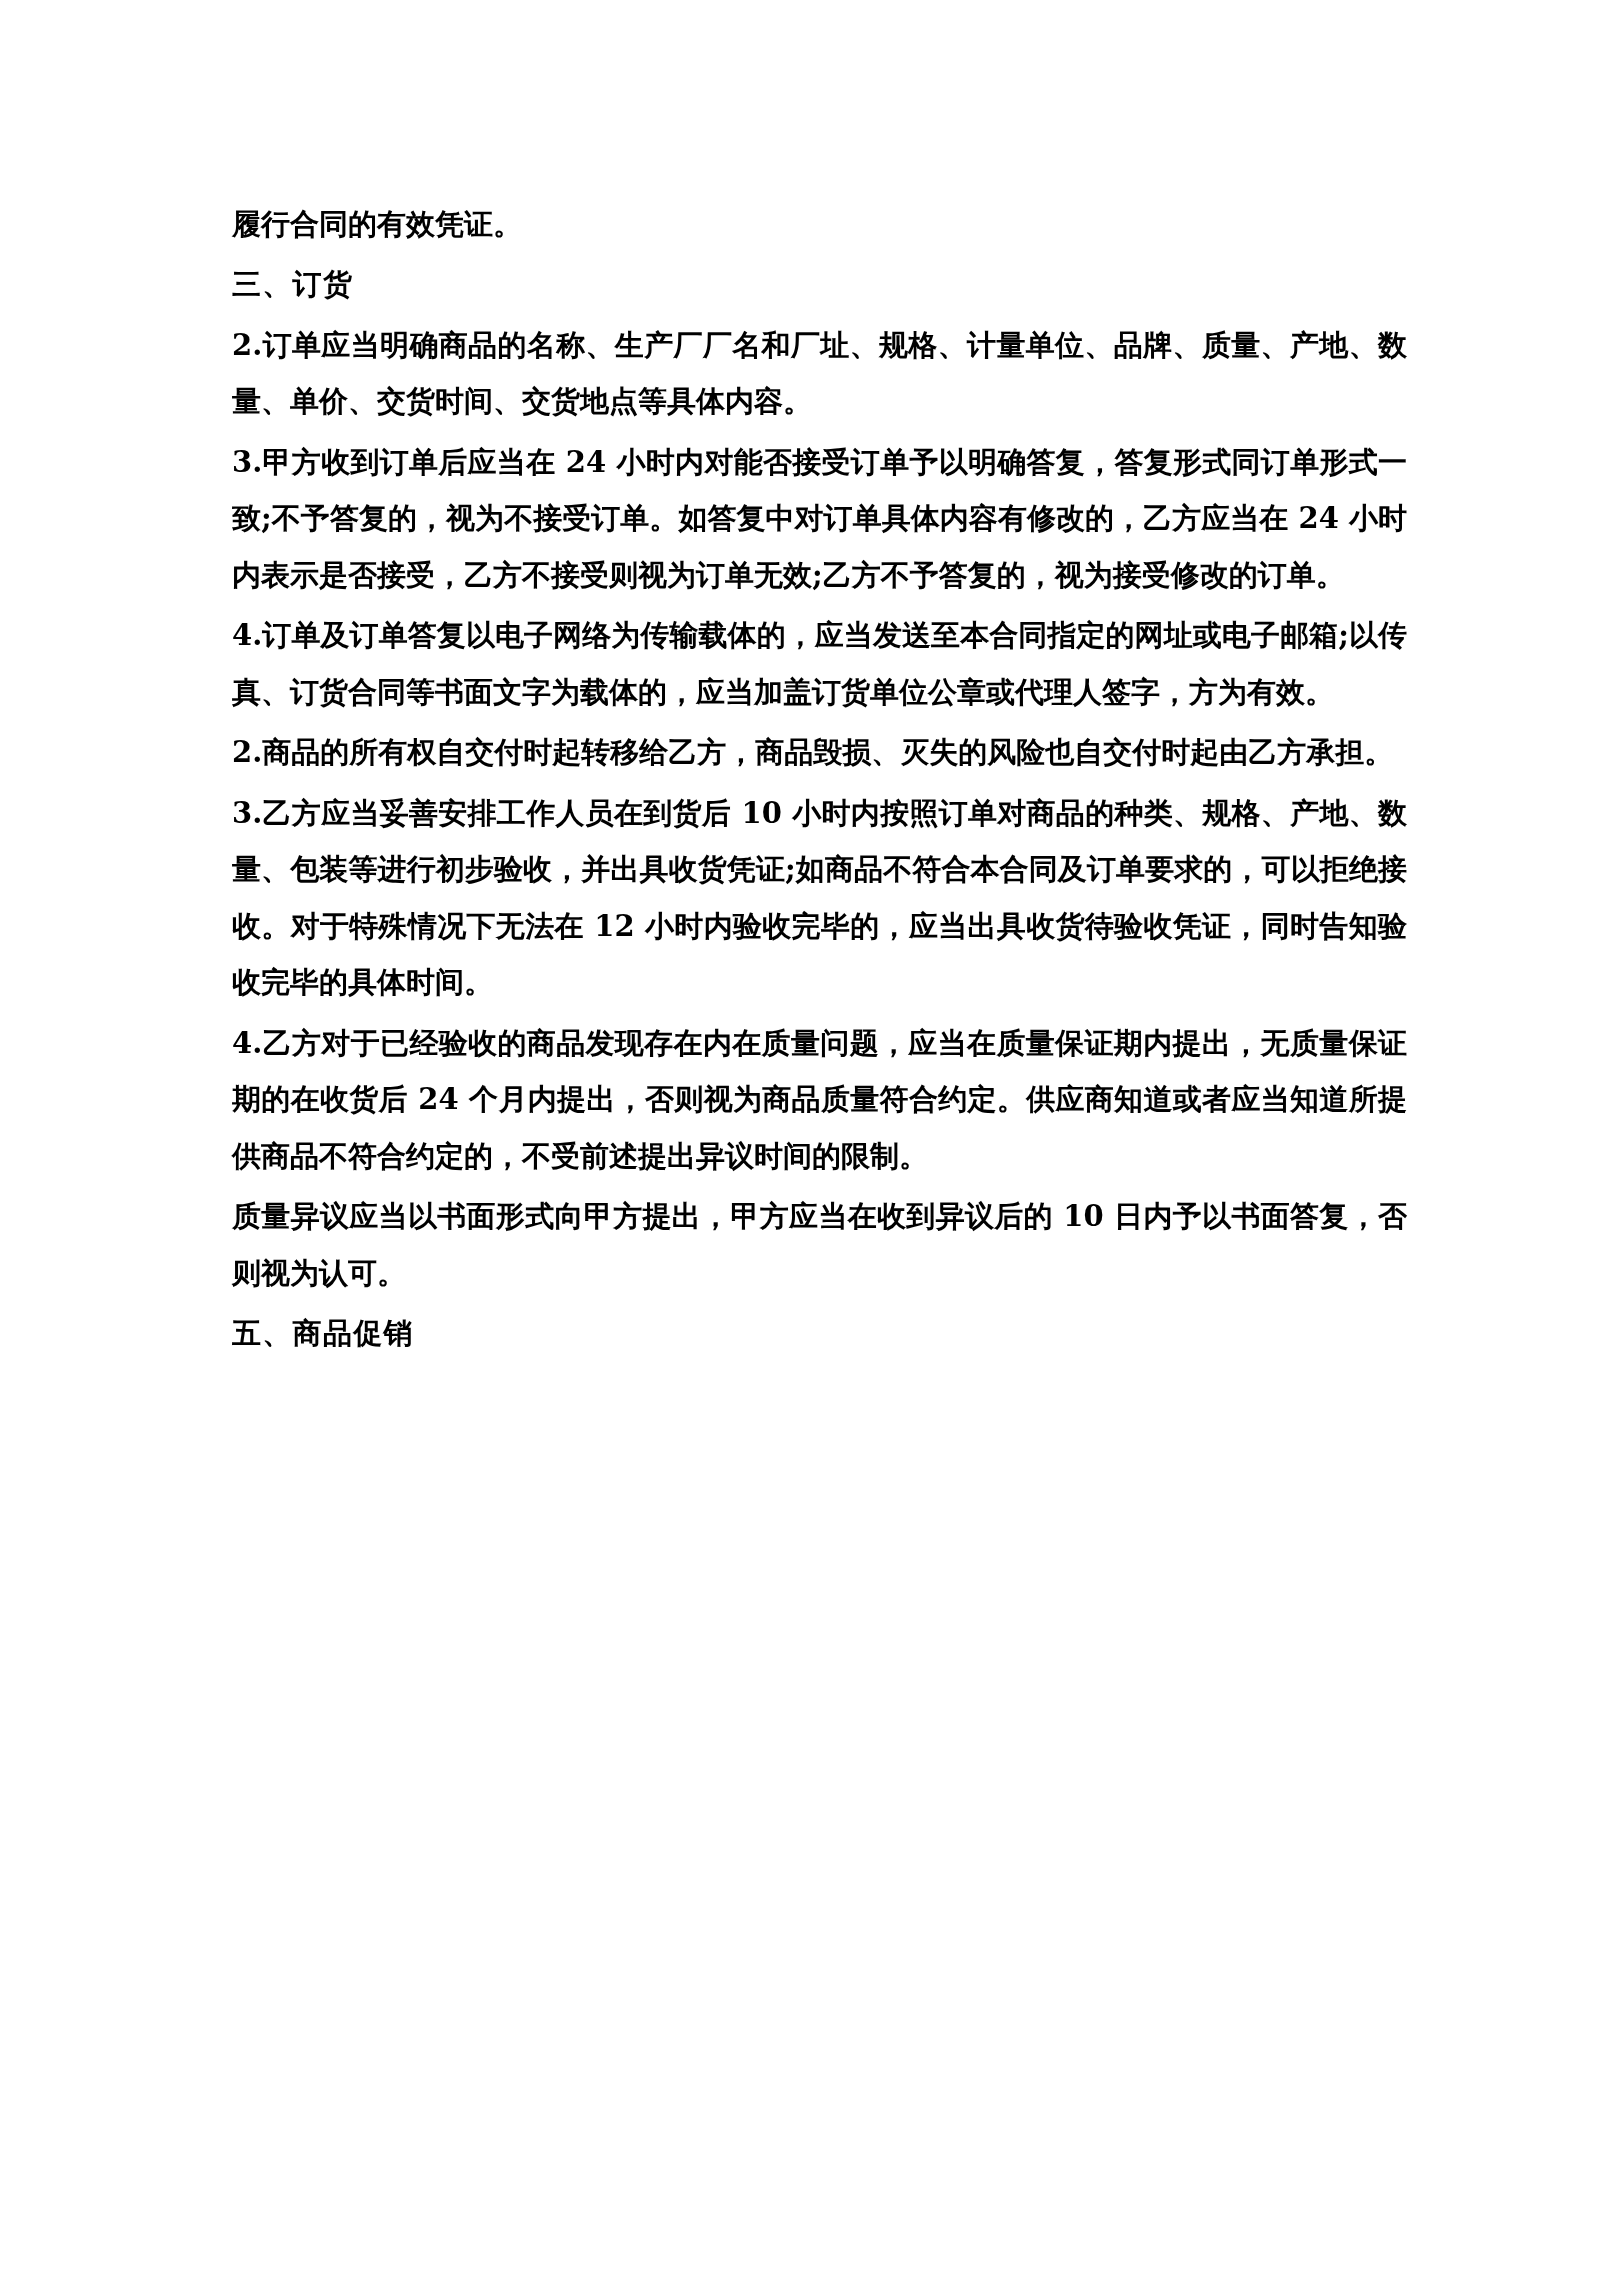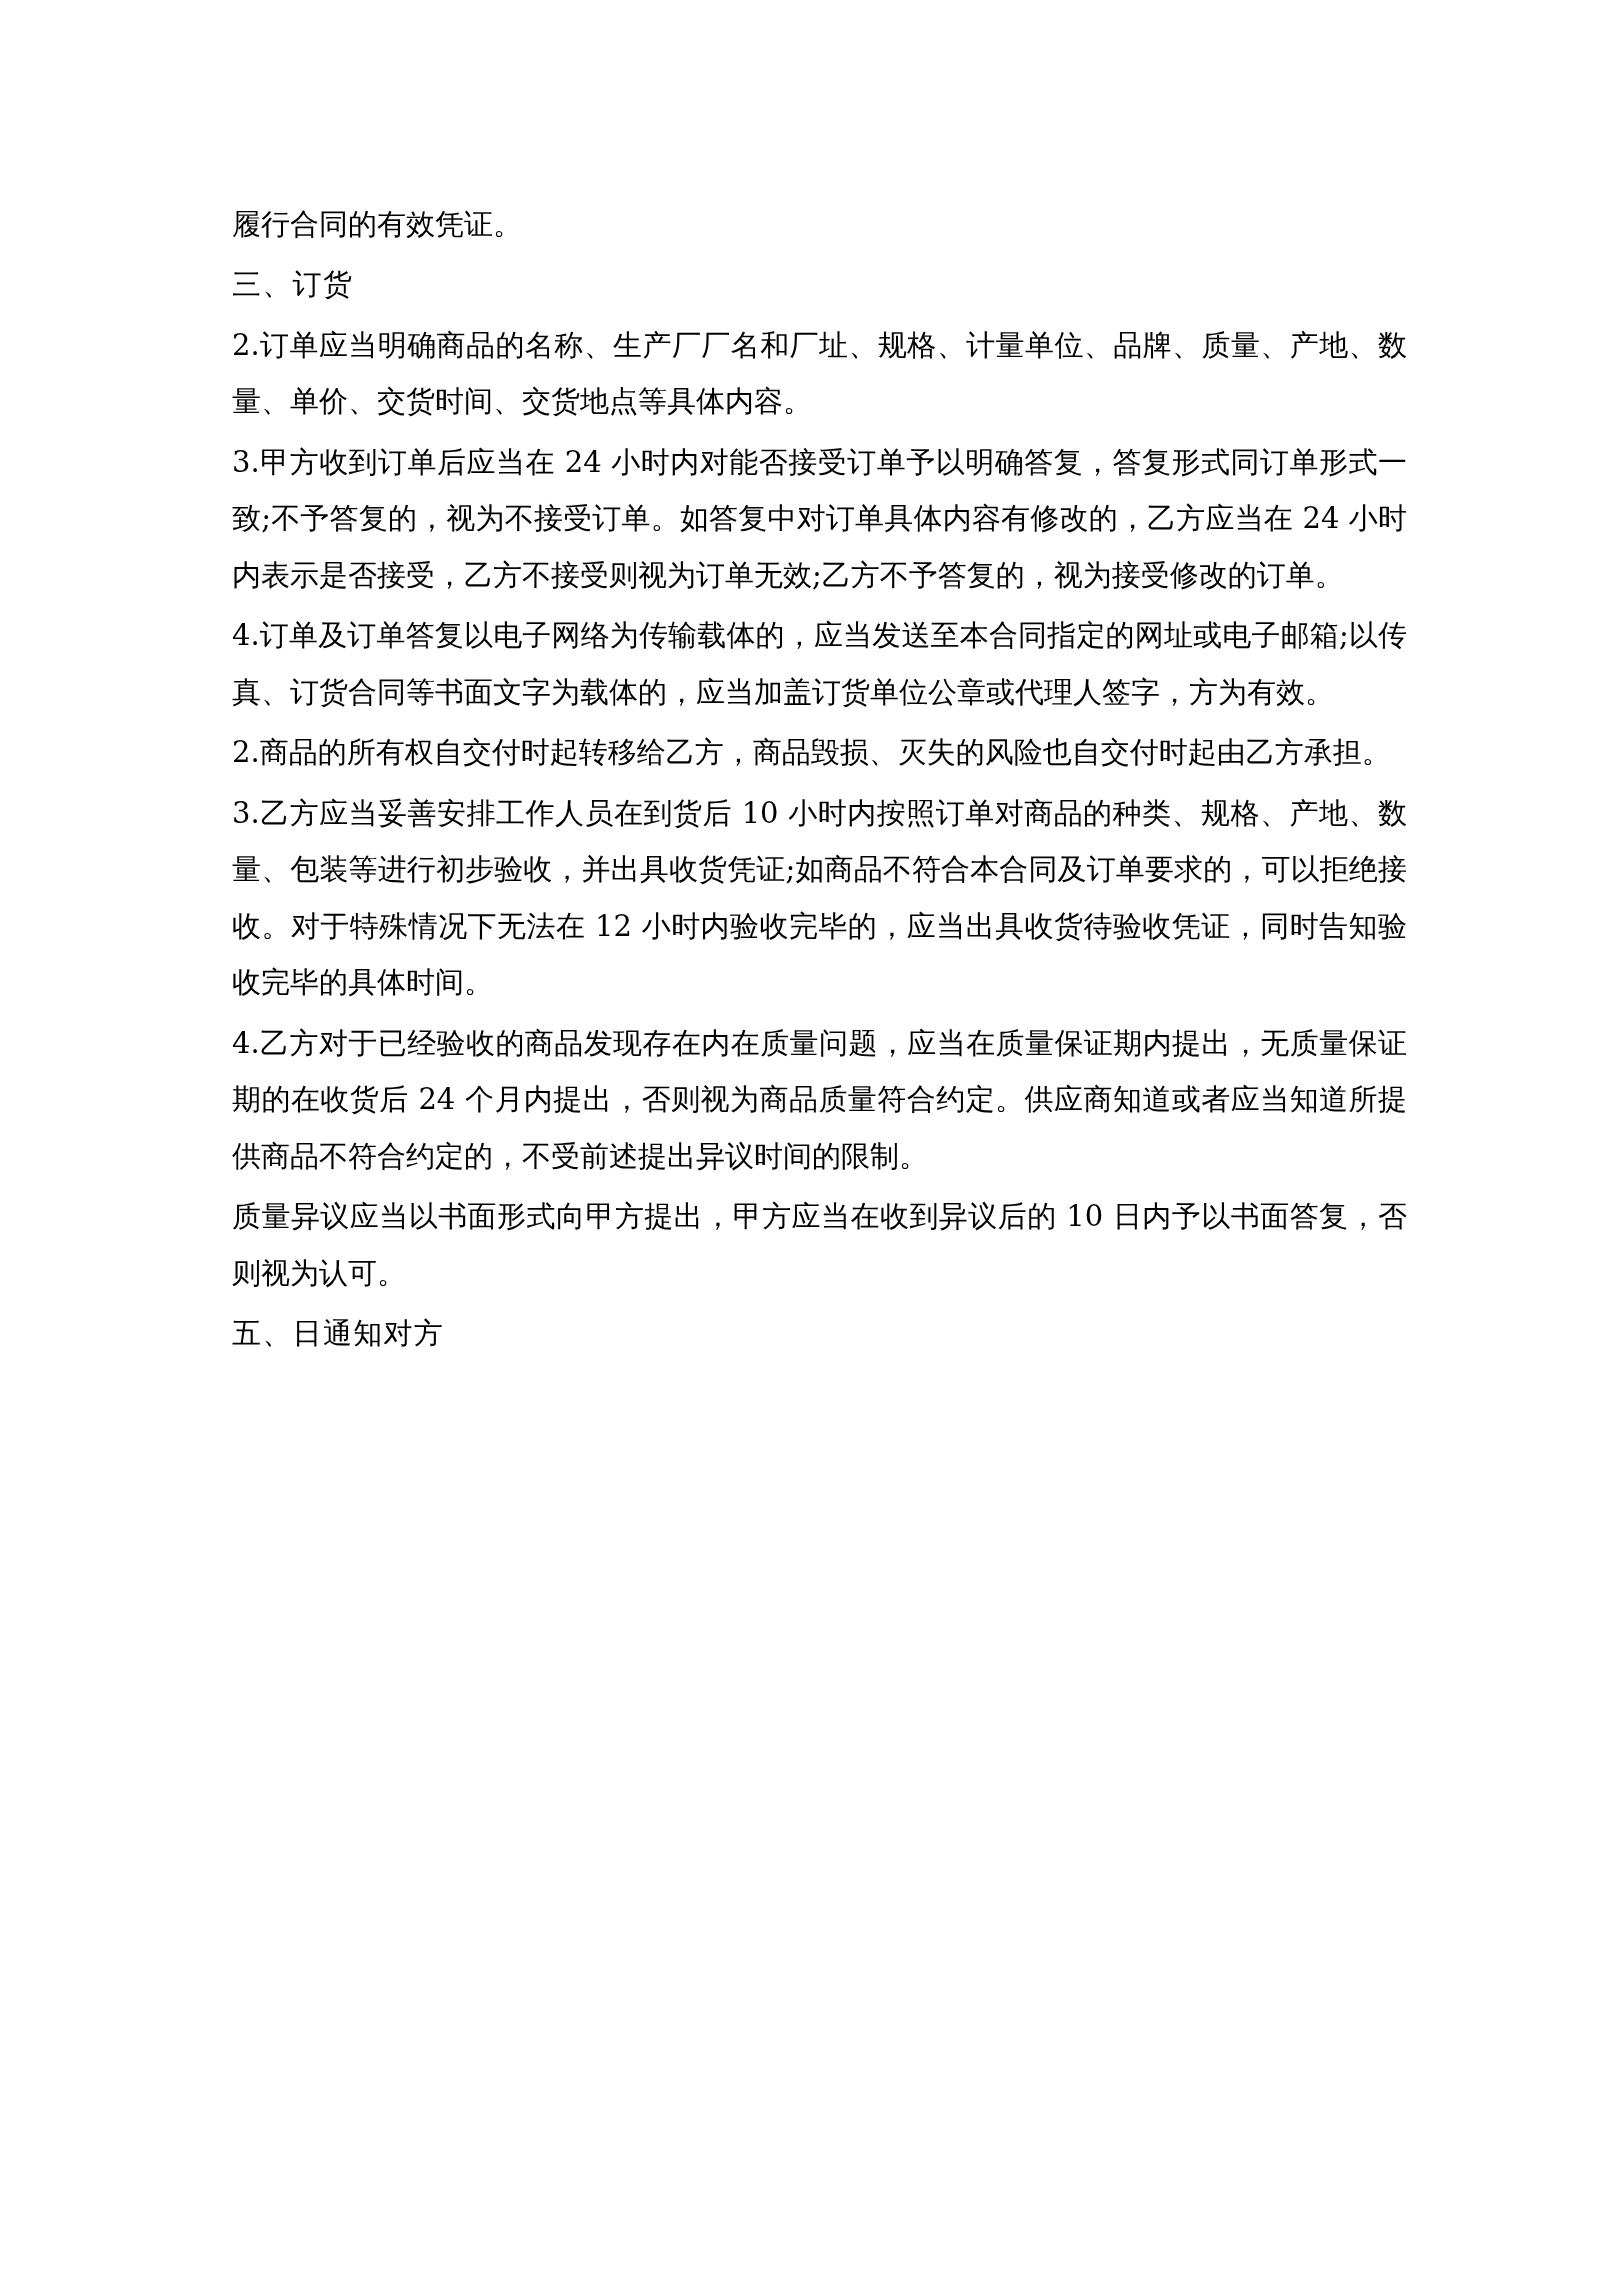--- a/index.html
+++ b/index.html
@@ -20,20 +20,21 @@
   .doc-body {
     font-size: 29px;
     line-height: 1.95;
     text-align: justify;
     text-justify: inter-ideograph;
   }
   .para {
     margin: 0 0 3.9px 0;
     text-indent: 0;
     white-space: normal;
+    font-weight: bold;
   }
   .heading {
     margin: 0 0 3.9px 0;
     letter-spacing: 1.3px;
   }
 </style>
 </head>
 <body>
 
 <div class="page">
@@ -41,17 +42,17 @@
 
     <p class="para">履行合同的有效凭证。</p>
     <p class="para heading">三、订货</p>
     <p class="para">2.订单应当明确商品的名称、生产厂厂名和厂址、规格、计量单位、品牌、质量、产地、数量、单价、交货时间、交货地点等具体内容。</p>
     <p class="para">3.甲方收到订单后应当在 24 小时内对能否接受订单予以明确答复，答复形式同订单形式一致;不予答复的，视为不接受订单。如答复中对订单具体内容有修改的，乙方应当在 24 小时内表示是否接受，乙方不接受则视为订单无效;乙方不予答复的，视为接受修改的订单。</p>
     <p class="para">4.订单及订单答复以电子网络为传输载体的，应当发送至本合同指定的网址或电子邮箱;以传真、订货合同等书面文字为载体的，应当加盖订货单位公章或代理人签字，方为有效。</p>
     <p class="para">2.商品的所有权自交付时起转移给乙方，商品毁损、灭失的风险也自交付时起由乙方承担。</p>
     <p class="para">3.乙方应当妥善安排工作人员在到货后 10 小时内按照订单对商品的种类、规格、产地、数量、包装等进行初步验收，并出具收货凭证;如商品不符合本合同及订单要求的，可以拒绝接收。对于特殊情况下无法在 12 小时内验收完毕的，应当出具收货待验收凭证，同时告知验收完毕的具体时间。</p>
     <p class="para">4.乙方对于已经验收的商品发现存在内在质量问题，应当在质量保证期内提出，无质量保证期的在收货后 24 个月内提出，否则视为商品质量符合约定。供应商知道或者应当知道所提供商品不符合约定的，不受前述提出异议时间的限制。</p>
     <p class="para">质量异议应当以书面形式向甲方提出，甲方应当在收到异议后的 10 日内予以书面答复，否则视为认可。</p>
-    <p class="para heading">五、日通知对方</p>
+    <p class="para heading">五、商品促销</p>
 
   </div>
 </div>
 
 
 </body></html>

